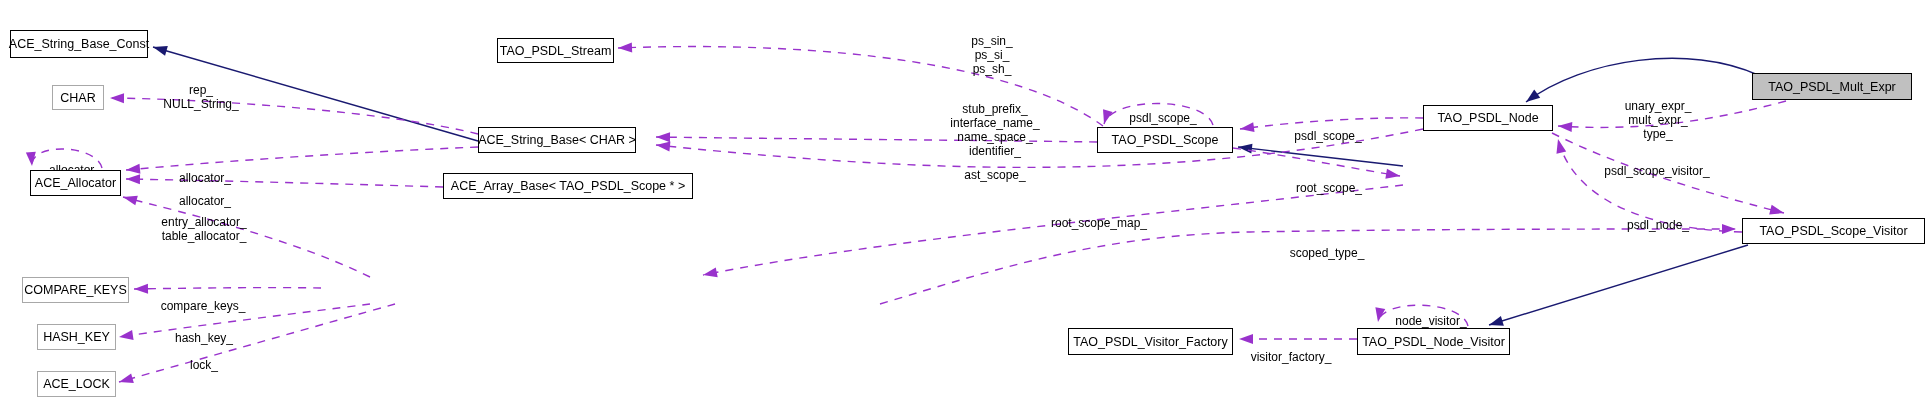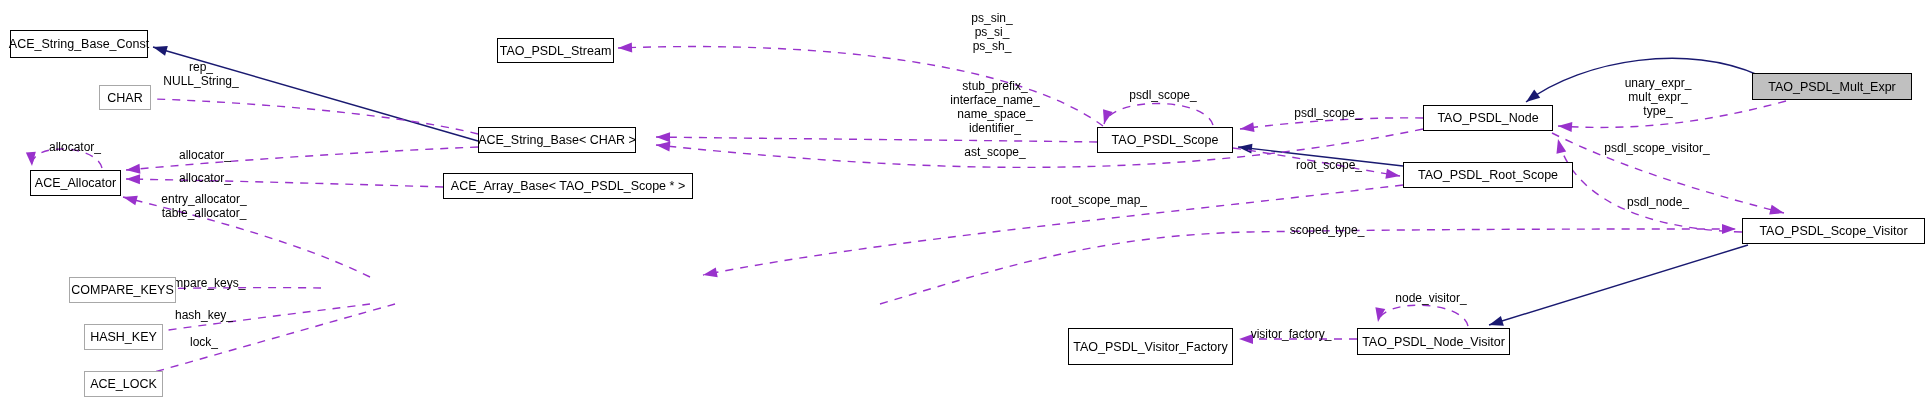--- a/index.html
+++ b/index.html
@@ -18,25 +18,25 @@
   #edges{position:absolute;left:0;top:0;width:1928px;height:415px;z-index:0;}
   .edge-dashed{fill:none;stroke:var(--dashed-edge);stroke-width:1.4;stroke-dasharray:8 7;}
   .edge-solid{fill:none;stroke:var(--solid-edge);stroke-width:1.4;}
   .mk-dashed{fill:var(--dashed-edge);stroke:none;}
   .mk-solid{fill:var(--solid-edge);stroke:none;}
   .node{
     position:absolute;box-sizing:border-box;border:1px solid var(--node-border);
     background:#ffffff;display:flex;align-items:center;justify-content:center;
     font-size:12.5px;color:#000;white-space:nowrap;z-index:2;padding:0 2px;
   }
-  .node.tpl{border-color:var(--tpl-border);margin-left:47px;}
+  .node.tpl{border-color:var(--tpl-border);}
   .node.hl{background:var(--hl-fill);}
   .elabel{
     position:absolute;transform:translateX(-50%);text-align:center;
-    font-size:12px;line-height:14px;color:#000;white-space:pre-line;z-index:1;
+    font-size:12px;line-height:14px;color:#000;white-space:pre-line;z-index:1;margin-top:23px;
   }
 </style>
 </head>
 <body>
 
 <div id="canvas">
 
   <svg id="edges" xmlns="http://www.w3.org/2000/svg">
     <defs>
       <marker id="arrD" markerUnits="userSpaceOnUse" markerWidth="16" markerHeight="12" refX="15" refY="6" orient="auto">
@@ -79,24 +79,23 @@
   <div class="node tpl" style="left:52px;top:85px;width:52px;height:25px">CHAR</div>
   <div class="node" style="left:30px;top:170px;width:91px;height:26px">ACE_Allocator</div>
   <div class="node tpl" style="left:22px;top:277px;width:107px;height:26px">COMPARE_KEYS</div>
   <div class="node tpl" style="left:37px;top:324px;width:79px;height:26px">HASH_KEY</div>
   <div class="node tpl" style="left:37px;top:371px;width:79px;height:26px">ACE_LOCK</div>
   <div class="node" style="left:497px;top:38px;width:117px;height:25px">TAO_PSDL_Stream</div>
   <div class="node" style="left:478px;top:127px;width:158px;height:26px">ACE_String_Base&lt; CHAR &gt;</div>
   <div class="node" style="left:443px;top:173px;width:250px;height:26px">ACE_Array_Base&lt; TAO_PSDL_Scope * &gt;</div>
   <div class="node" style="left:1423px;top:105px;width:130px;height:26px">TAO_PSDL_Node</div>
   <div class="node" style="left:1097px;top:127px;width:136px;height:26px">TAO_PSDL_Scope</div>
-  <div class="node" style="left:1403px;top:162px;width:170px;height:26px">TAO_PSDL_Root_Scope</div>
   <div class="node hl" style="left:1752px;top:73px;width:160px;height:27px">TAO_PSDL_Mult_Expr</div>
   <div class="node" style="left:1742px;top:218px;width:183px;height:26px">TAO_PSDL_Scope_Visitor</div>
-  <div class="node" style="left:1068px;top:328px;width:165px;height:37px">TAO_PSDL_Visitor_Factory</div>
+  <div class="node" style="left:1068px;top:328px;width:165px;height:27px">TAO_PSDL_Visitor_Factory</div>
   <div class="node" style="left:1357px;top:328px;width:153px;height:27px">TAO_PSDL_Node_Visitor</div>
 
   <div class="elabel" style="left:201px;top:60px">rep_
 NULL_String_</div>
   <div class="elabel" style="left:75px;top:140px">allocator_</div>
   <div class="elabel" style="left:205px;top:148px">allocator_</div>
   <div class="elabel" style="left:205px;top:171px">allocator_</div>
   <div class="elabel" style="left:204px;top:192px">entry_allocator_
 table_allocator_</div>
   <div class="elabel" style="left:203px;top:276px">compare_keys_</div>

